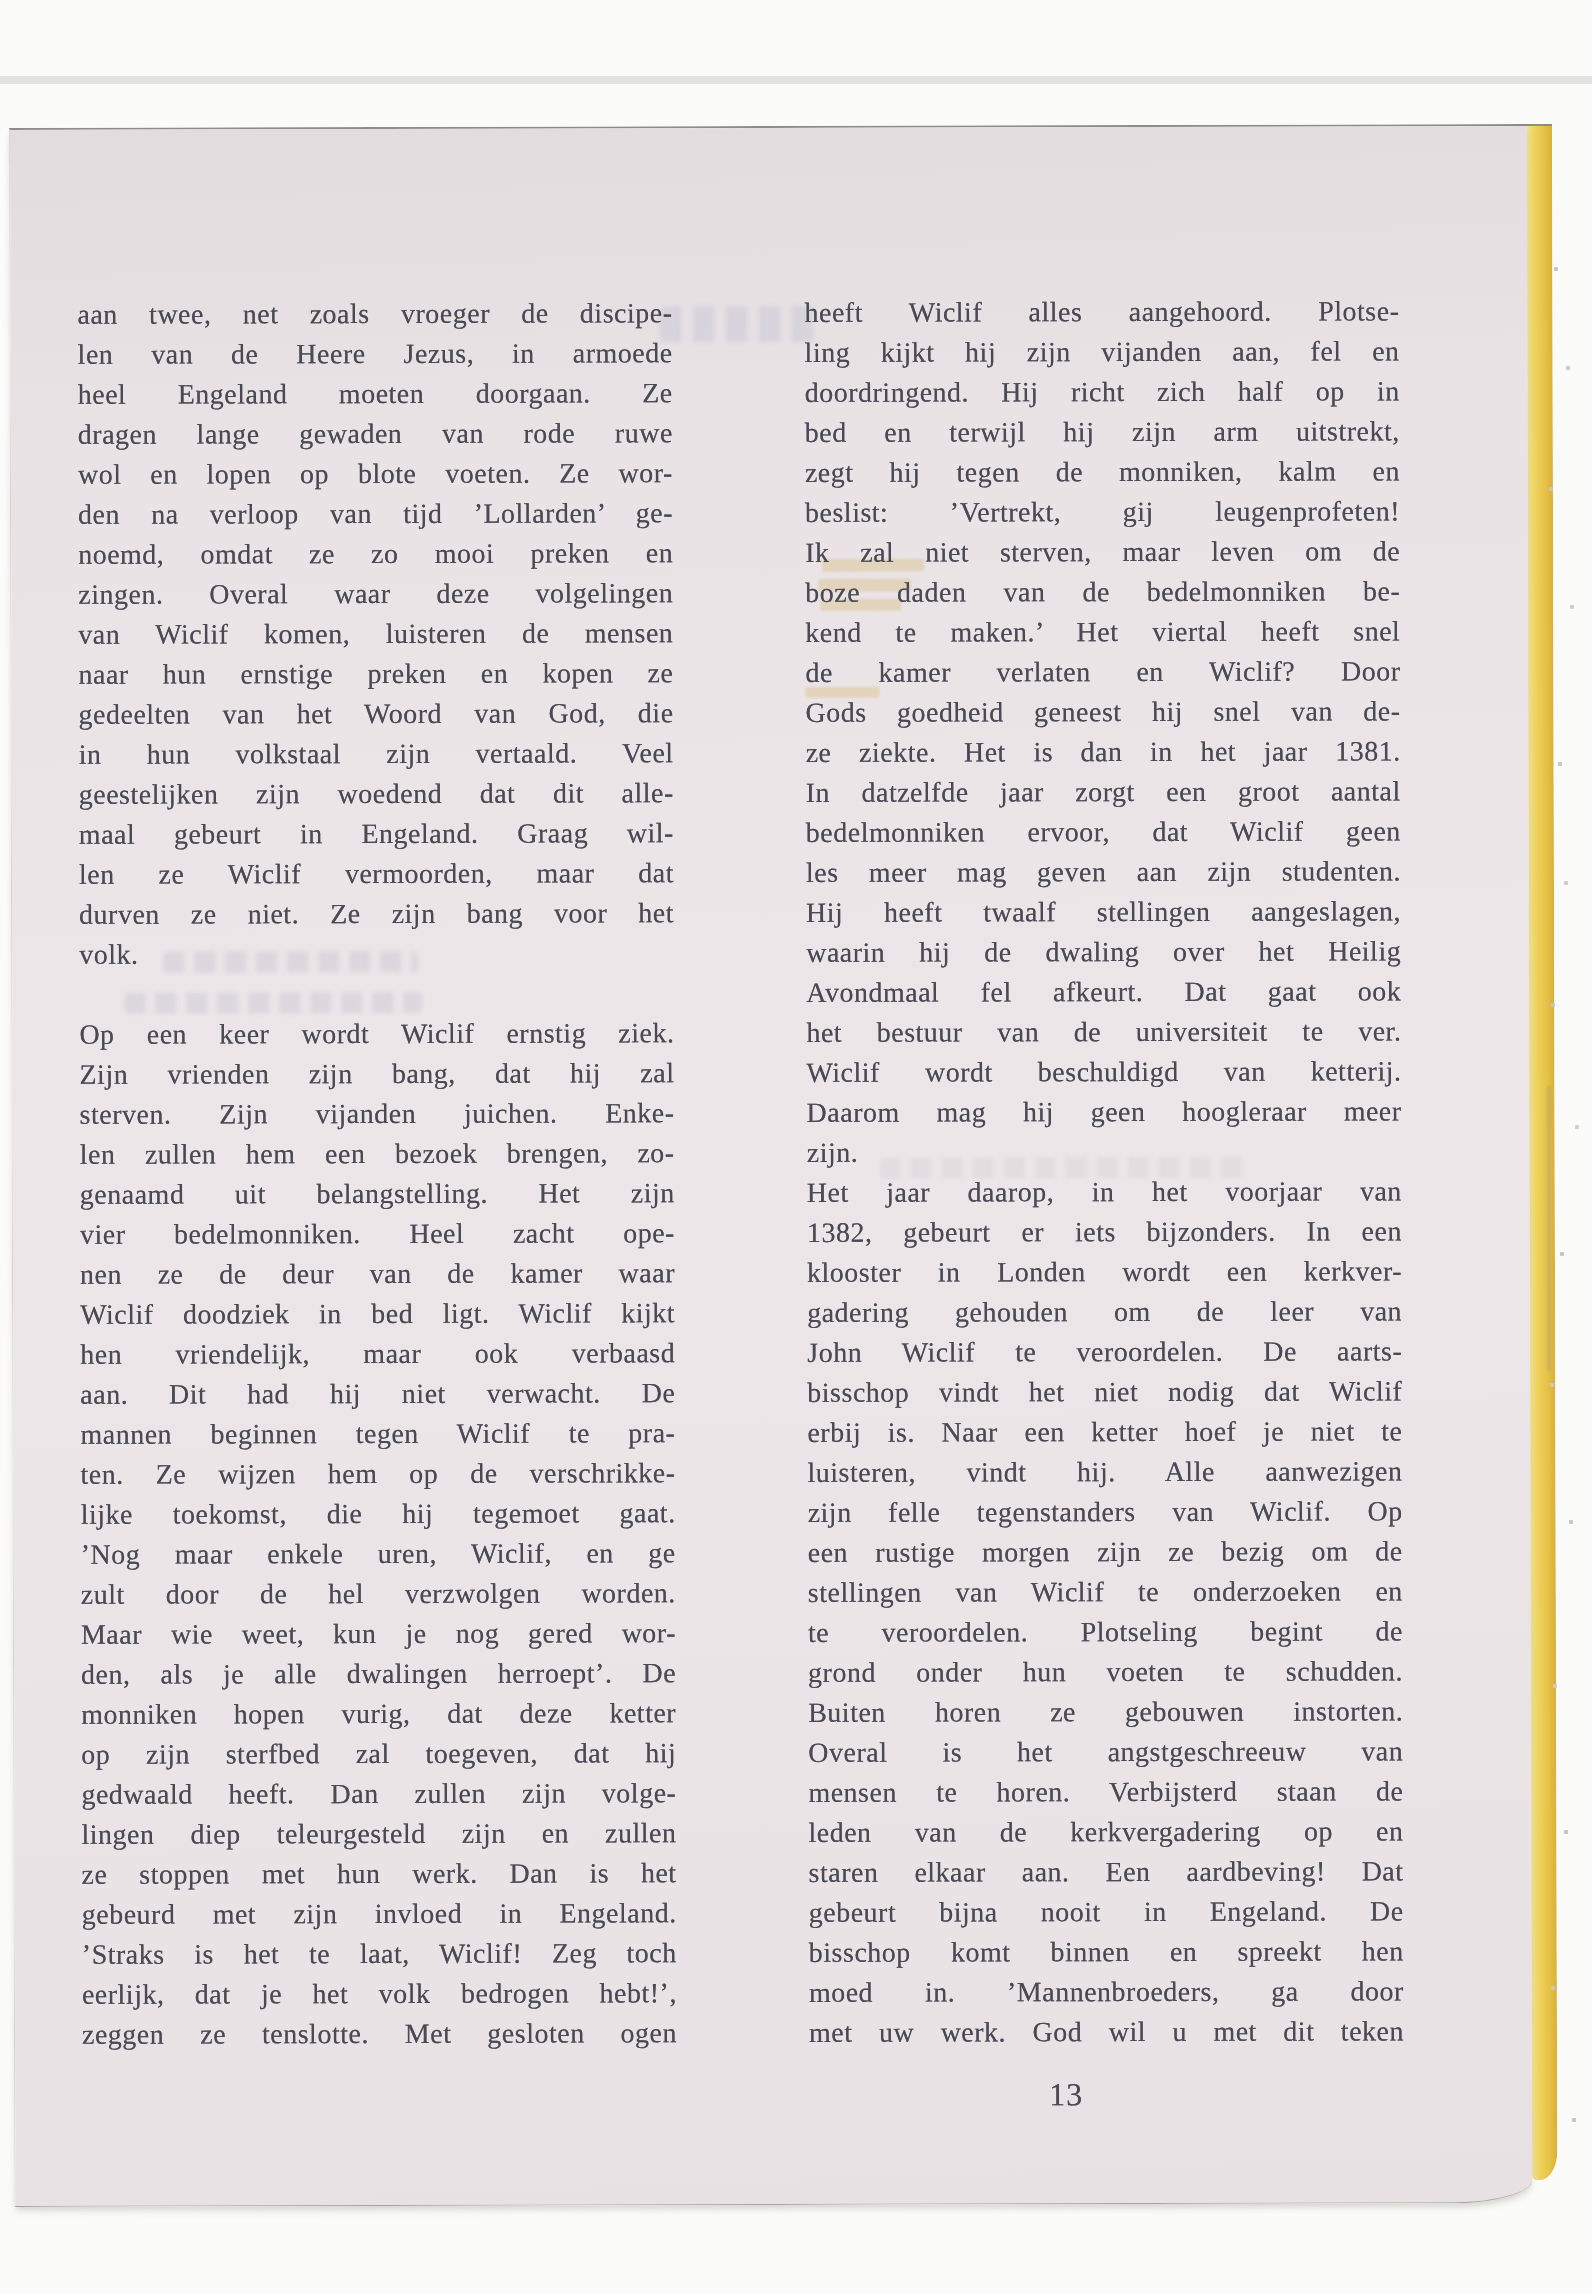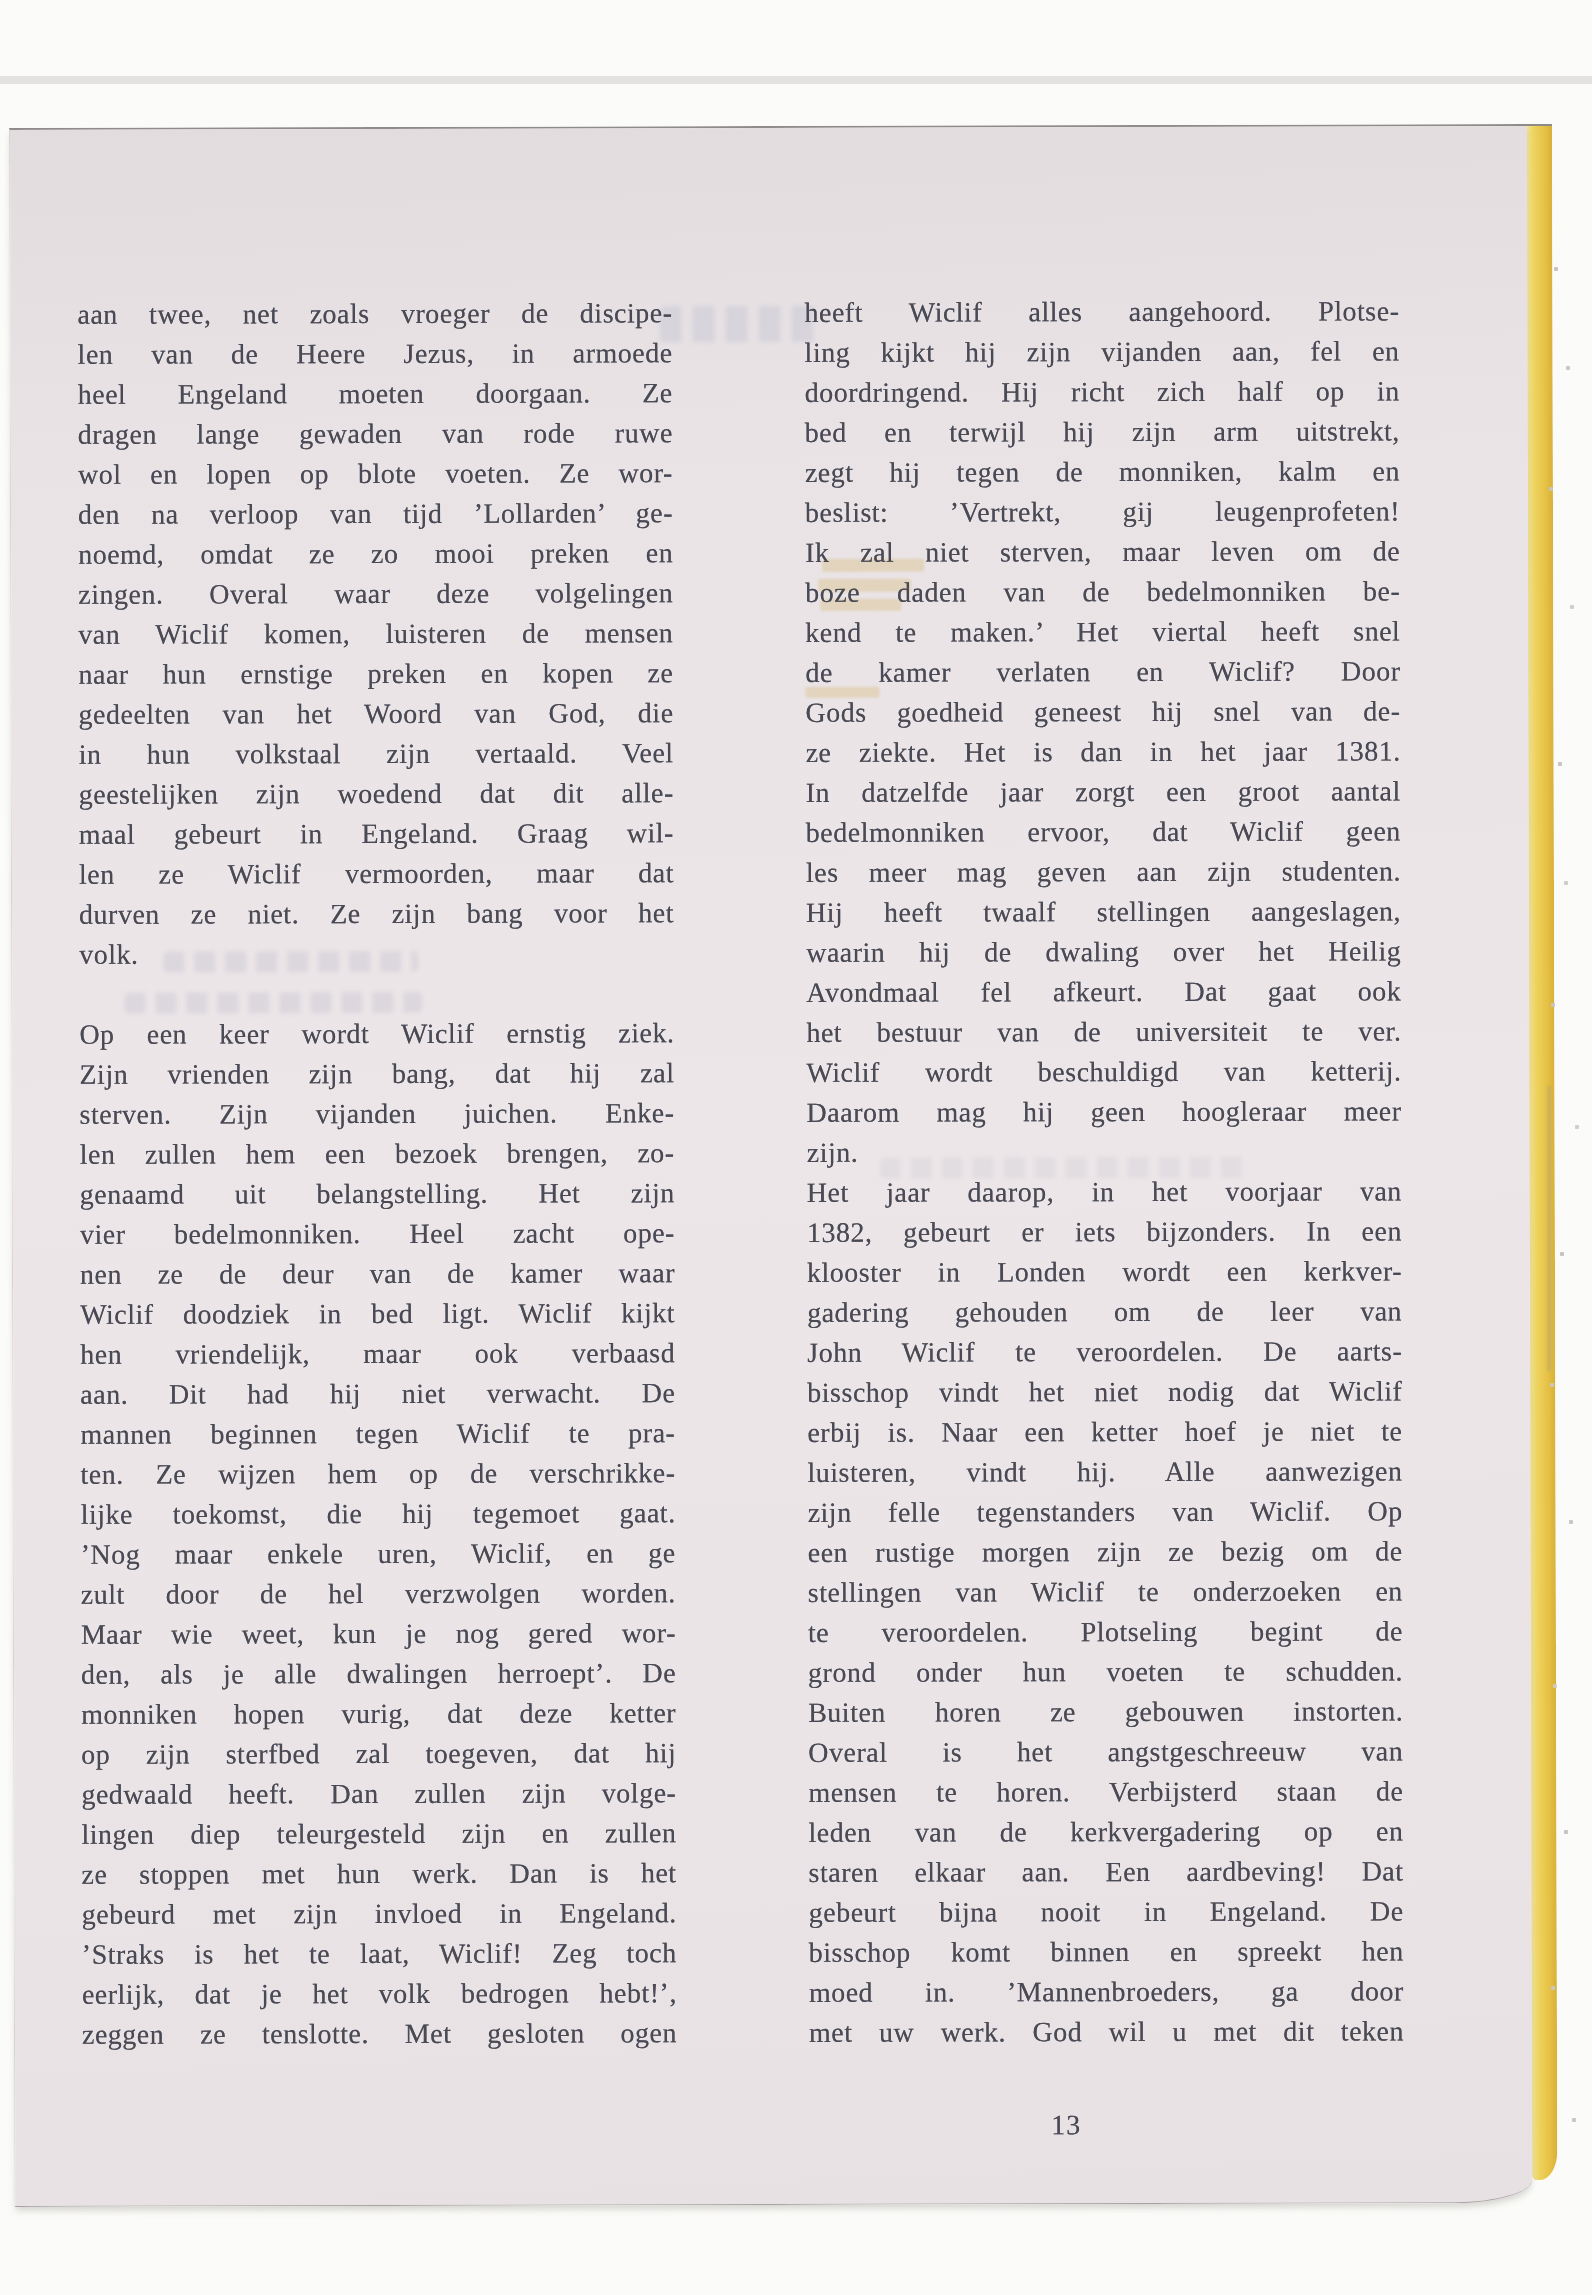--- a/index.html
+++ b/index.html
@@ -42,23 +42,22 @@
   .col-right{left:794px;}
   .tline{
     text-align:justify;
     text-align-last:justify;
     -moz-text-align-last:justify;
   }
   .col-left .para + .para{margin-top:40px;}
   .col-right .para + .para{margin-top:0;}
   .page-num{
     position:absolute;left:999px;top:1949px;width:104px;
-    text-align:center;font-size:28px;color:#4a4a55;letter-spacing:0.9px;
+    text-align:center;font-size:32px;color:#4a4a55;letter-spacing:0.9px;
     text-shadow:0 0 0.5px rgba(72,72,88,.75);
-    margin-top:33px;
   }
   
   .ghost{position:absolute;pointer-events:none;filter:blur(2.2px);opacity:.5;border-radius:5.2px;}
   .ghost-heading{
     left:649px;top:178px;width:157px;height:36px;
     background:repeating-linear-gradient(90deg,rgba(148,158,188,.38) 0 22.4px,rgba(148,158,188,0) 22.4px 33px);
   }
   .ghost-line{
     height:21px;
     background:repeating-linear-gradient(90deg,rgba(138,143,168,.32) 0 21px,rgba(138,143,168,0) 21px 31px);

